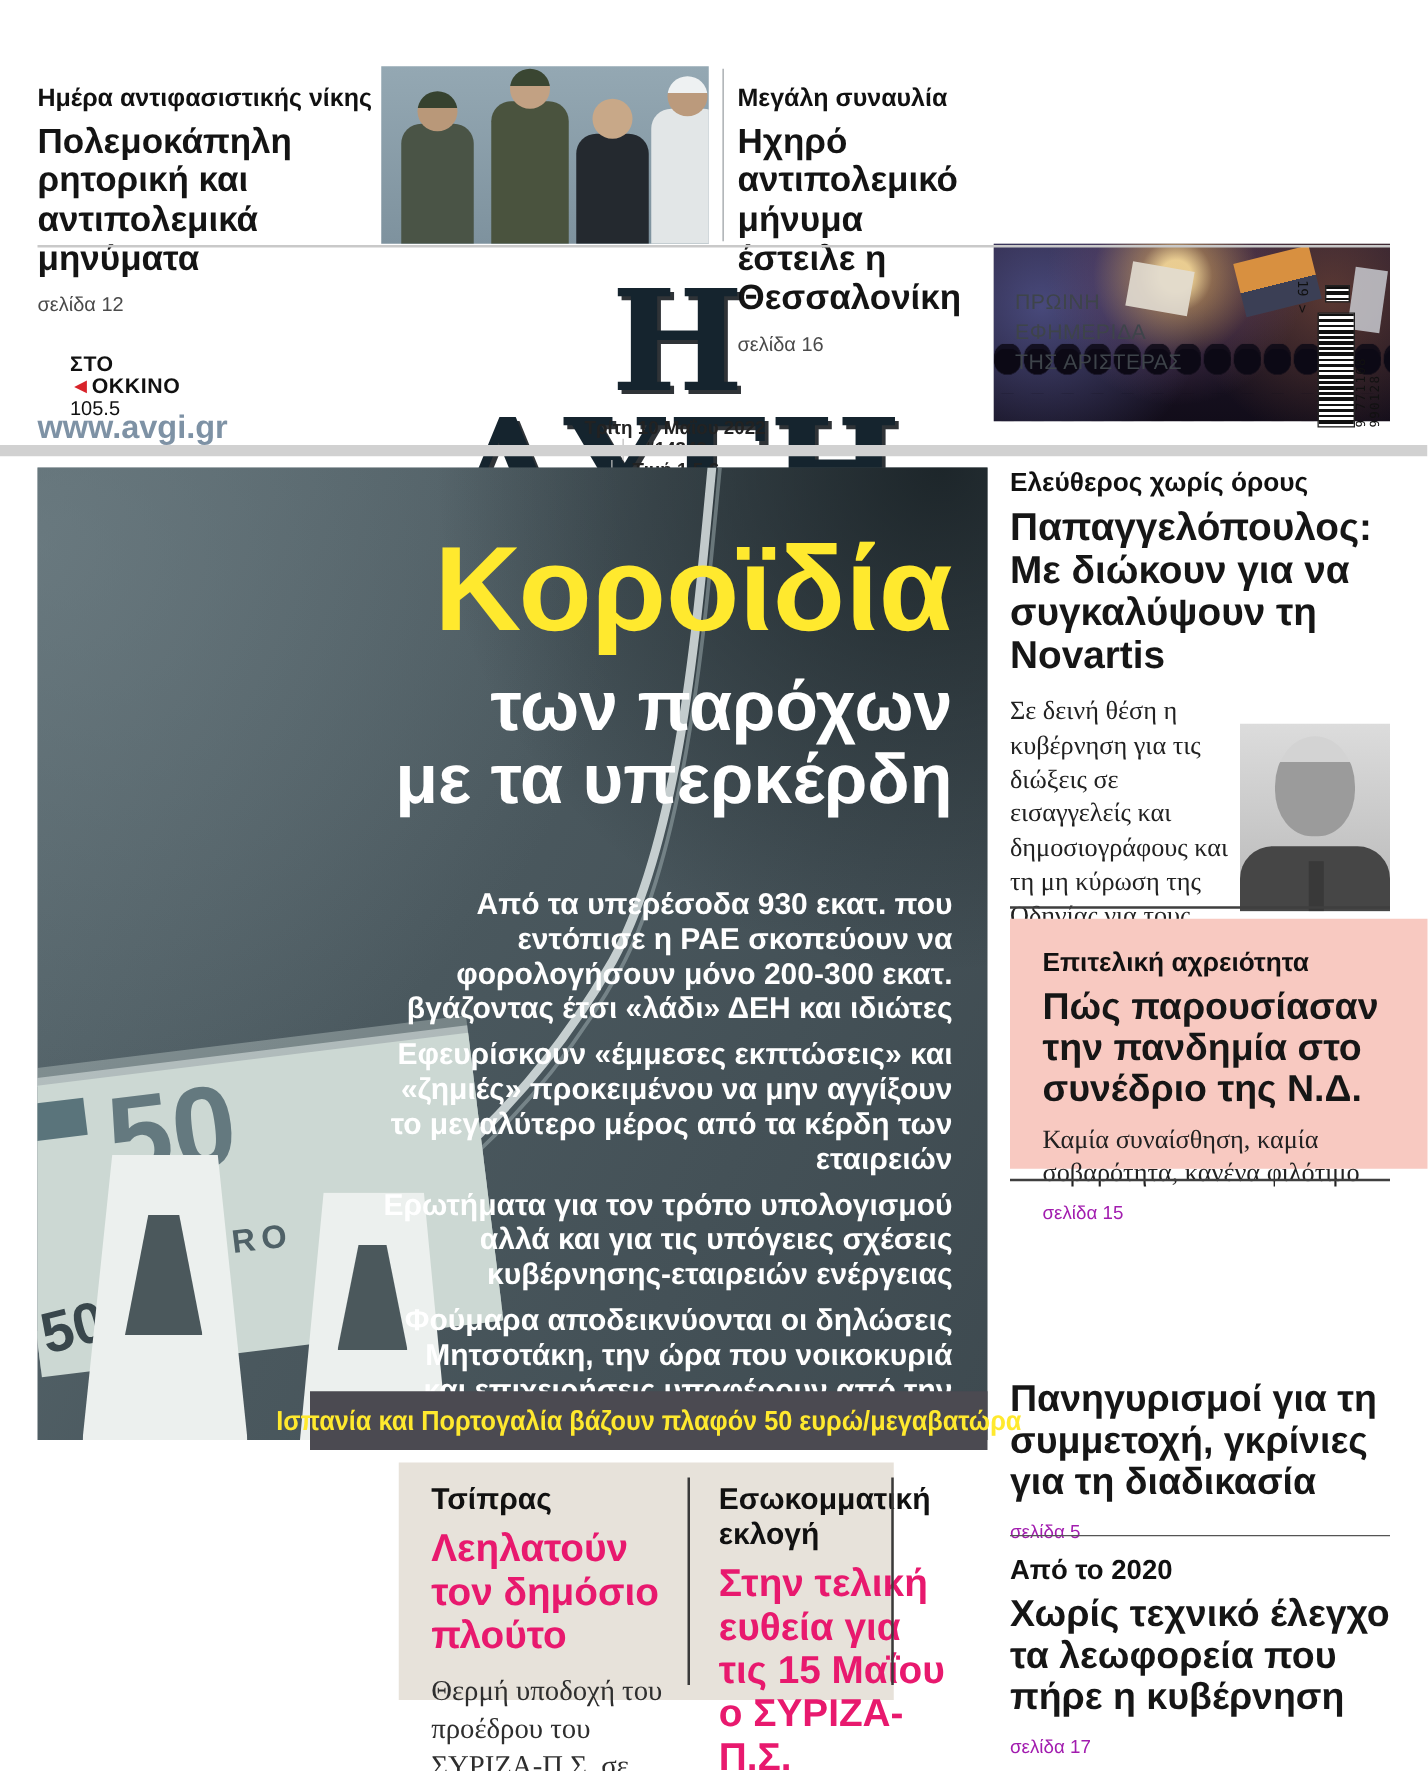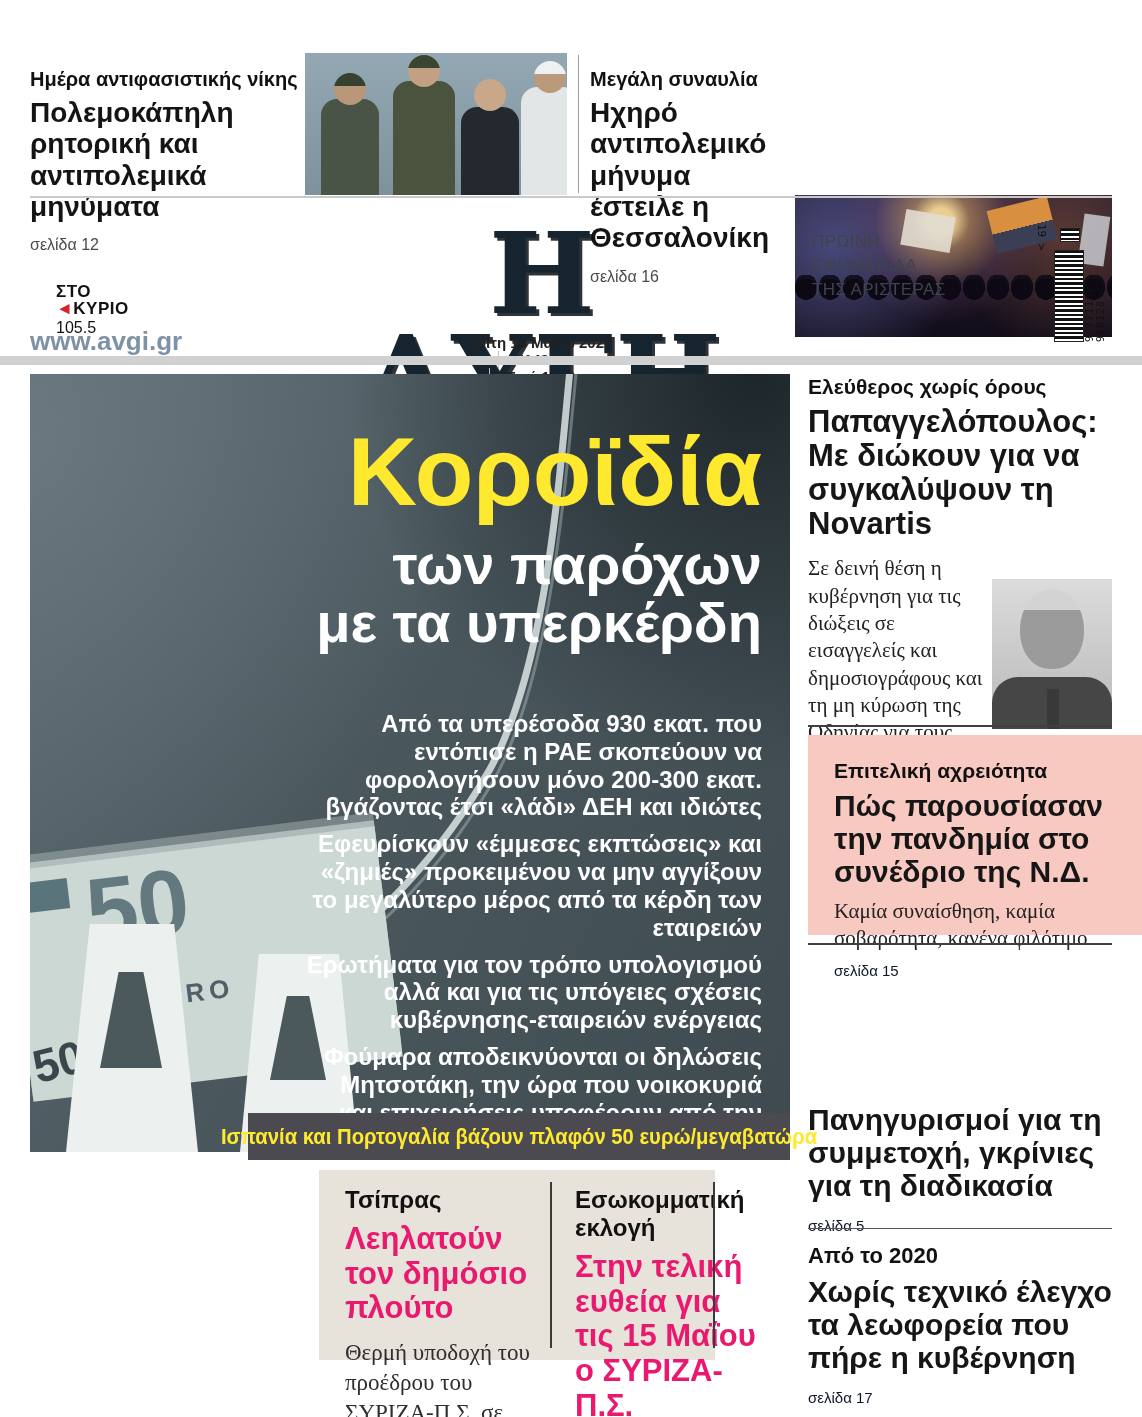--- a/index.html
+++ b/index.html
@@ -62,21 +62,21 @@
   .bill .bignum { position:absolute; left:76px; top:-2px; font-size:92px; font-weight:800; color:#64797f; }
   .bill .euroword { position:absolute; left:118px; top:128px; font-size:26px; font-weight:700; letter-spacing:5px; color:#4f6167; }
   .counter-part { position:absolute; background:#ecf0ee; }
   .counter-hole { position:absolute; background:#4b585c; }
   .bill .smallnum { position:absolute; left:4px; top:168px; font-size:46px; font-weight:800; color:#39474c; transform:rotate(-7deg); }
 
   
   .col-kicker { font-size:21px; font-weight:800; color:#111; }
   .col-headline { font-size:31px; font-weight:800; color:#161616; line-height:1.1; margin-top:6px; }
   .col-body { font-family:"Liberation Serif",serif; font-size:21px; color:#222; line-height:1.3; }
-  .col-pages { font-size:15px; color:#0f172a; line-height:1.35; }
+  .col-pages { font-size:15px; color:#a21caf; line-height:1.35; }
   .hrule { background:#3f3f3f; height:2px; }
   .pinkbox { background:#f8c9c1; padding:24px 26px; }
   .portrait { background:linear-gradient(180deg,#dcdcdc,#b8b8b8); position:relative; overflow:hidden; filter:grayscale(1); }
 
   
   .beige { background:#e7e2da; }
   .bot-kicker { font-size:24px; font-weight:800; color:#111; }
   .bot-headline { font-size:31px; font-weight:800; color:#e8196e; line-height:1.12; margin-top:8px; }
   .bot-body { font-family:"Liberation Serif",serif; font-size:23px; color:#2e2e2e; line-height:1.3; margin-top:12px; }
   .darkline { background:#3a3a3a; }
@@ -118,21 +118,21 @@
   <div class="flag" style="left:196px;top:8px;width:62px;height:44px;background:linear-gradient(180deg,#d89040 0 55%,#3b3f55 55%);transform:rotate(-14deg);"></div>
   <div class="flag" style="left:286px;top:20px;width:26px;height:50px;background:#cfd3da;transform:rotate(8deg);opacity:.8;"></div>
   <div class="crowdrow" style="bottom:0;height:58px;"></div>
   <div class="crowdrow" style="bottom:22px;height:40px;opacity:.85;"></div>
 </div>
 
 <div class="abs toprule" style="left:30px;top:196px;width:1082px;height:2px;"></div>
 
 <div class="abs" style="left:56px;top:283px;">
   <div class="radio-line">ΣΤΟ</div>
-  <div class="radio-line"><span class="red-arrow">◄</span><span>ΚΥΡΙΟ</span></div>
+  <div class="radio-line"><span class="red-arrow">◄</span><span>ΟΚΚΙΝΟ</span></div>
   <div style="font-size:16px;font-weight:500;color:#111;margin-top:2px;">105.5</div>
 </div>
 
 <a class="abs site-url" href="#" style="left:30px;top:326px;">www.avgi.gr</a>
 
 <div class="abs paper-title" style="left:300px;top:222px;width:486px;text-align:center;">Η ΑΥΓΗ</div>
 
 <div class="abs tagline" style="left:812px;top:230px;">
   <div>ΠΡΩΙΝΗ</div>
   <div>ΕΦΗΜΕΡΙΔΑ</div>

